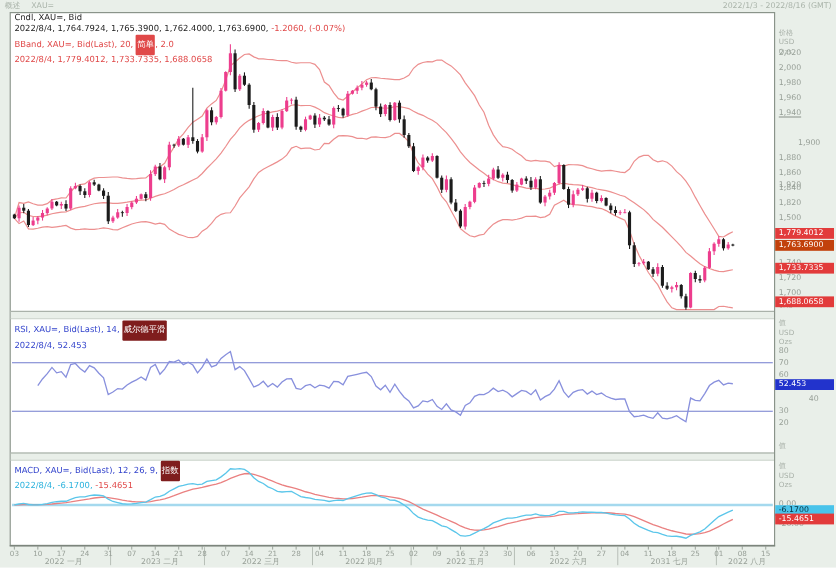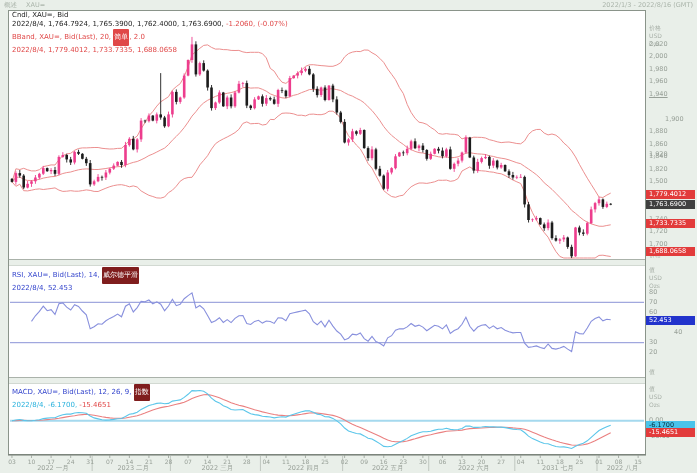--- a/index.html
+++ b/index.html
@@ -453,21 +453,21 @@
     <div class="tick" style="left: 649px; top: 240.9px;">1,700</div>
     <div class="tick" style="left: 649px; top: 288.7px;">80</div>
     <div class="tick" style="left: 649px; top: 298.8px;">70</div>
     <div class="tick" style="left: 649px; top: 308.9px;">60</div>
     <div class="tick" style="left: 674px; top: 329.1px;">40</div>
     <div class="tick" style="left: 649px; top: 339.2px;">30</div>
     <div class="tick" style="left: 649px; top: 349.3px;">20</div>
     <div class="tick" style="left: 649px; top: 417.3px;">0.00</div>
     <div class="tick" style="left: 649px; top: 432.7px;">-20.00</div>
     <div class="axbox" style="top: 190.2px; background: rgb(226, 59, 59); color: rgb(255, 255, 255);">1,779.4012</div>
-    <div class="axbox" style="top: 200.1px; background: #404040; color: rgb(255, 255, 255);">1,763.6900</div>
+    <div class="axbox" style="top: 200.1px; background: #c2410c; color: rgb(255, 255, 255);">1,763.6900</div>
     <div class="axbox" style="top: 218.8px; background: rgb(226, 59, 59); color: rgb(255, 255, 255);">1,733.7335</div>
     <div class="axbox" style="top: 247.3px; background: rgb(226, 59, 59); color: rgb(255, 255, 255);">1,688.0658</div>
     <div class="axbox" style="top: 315.5px; background: rgb(34, 51, 204); color: rgb(255, 255, 255);">52.453</div>
     <div class="axbox" style="top: 421.1px; background: rgb(73, 195, 234); color: rgb(6, 48, 62);">-6.1700</div>
     <div class="axbox" style="top: 428.2px; background: rgb(226, 59, 59); color: rgb(255, 255, 255);">-15.4651</div>
     <div class="dlab" style="left: 5px; top: 458px; width: 14px;">03</div>
     <div class="dlab" style="left: 24.5px; top: 458px; width: 14px;">10</div>
     <div class="dlab" style="left: 44.1px; top: 458px; width: 14px;">17</div>
     <div class="dlab" style="left: 63.7px; top: 458px; width: 14px;">24</div>
     <div class="dlab" style="left: 83.2px; top: 458px; width: 14px;">31</div>

